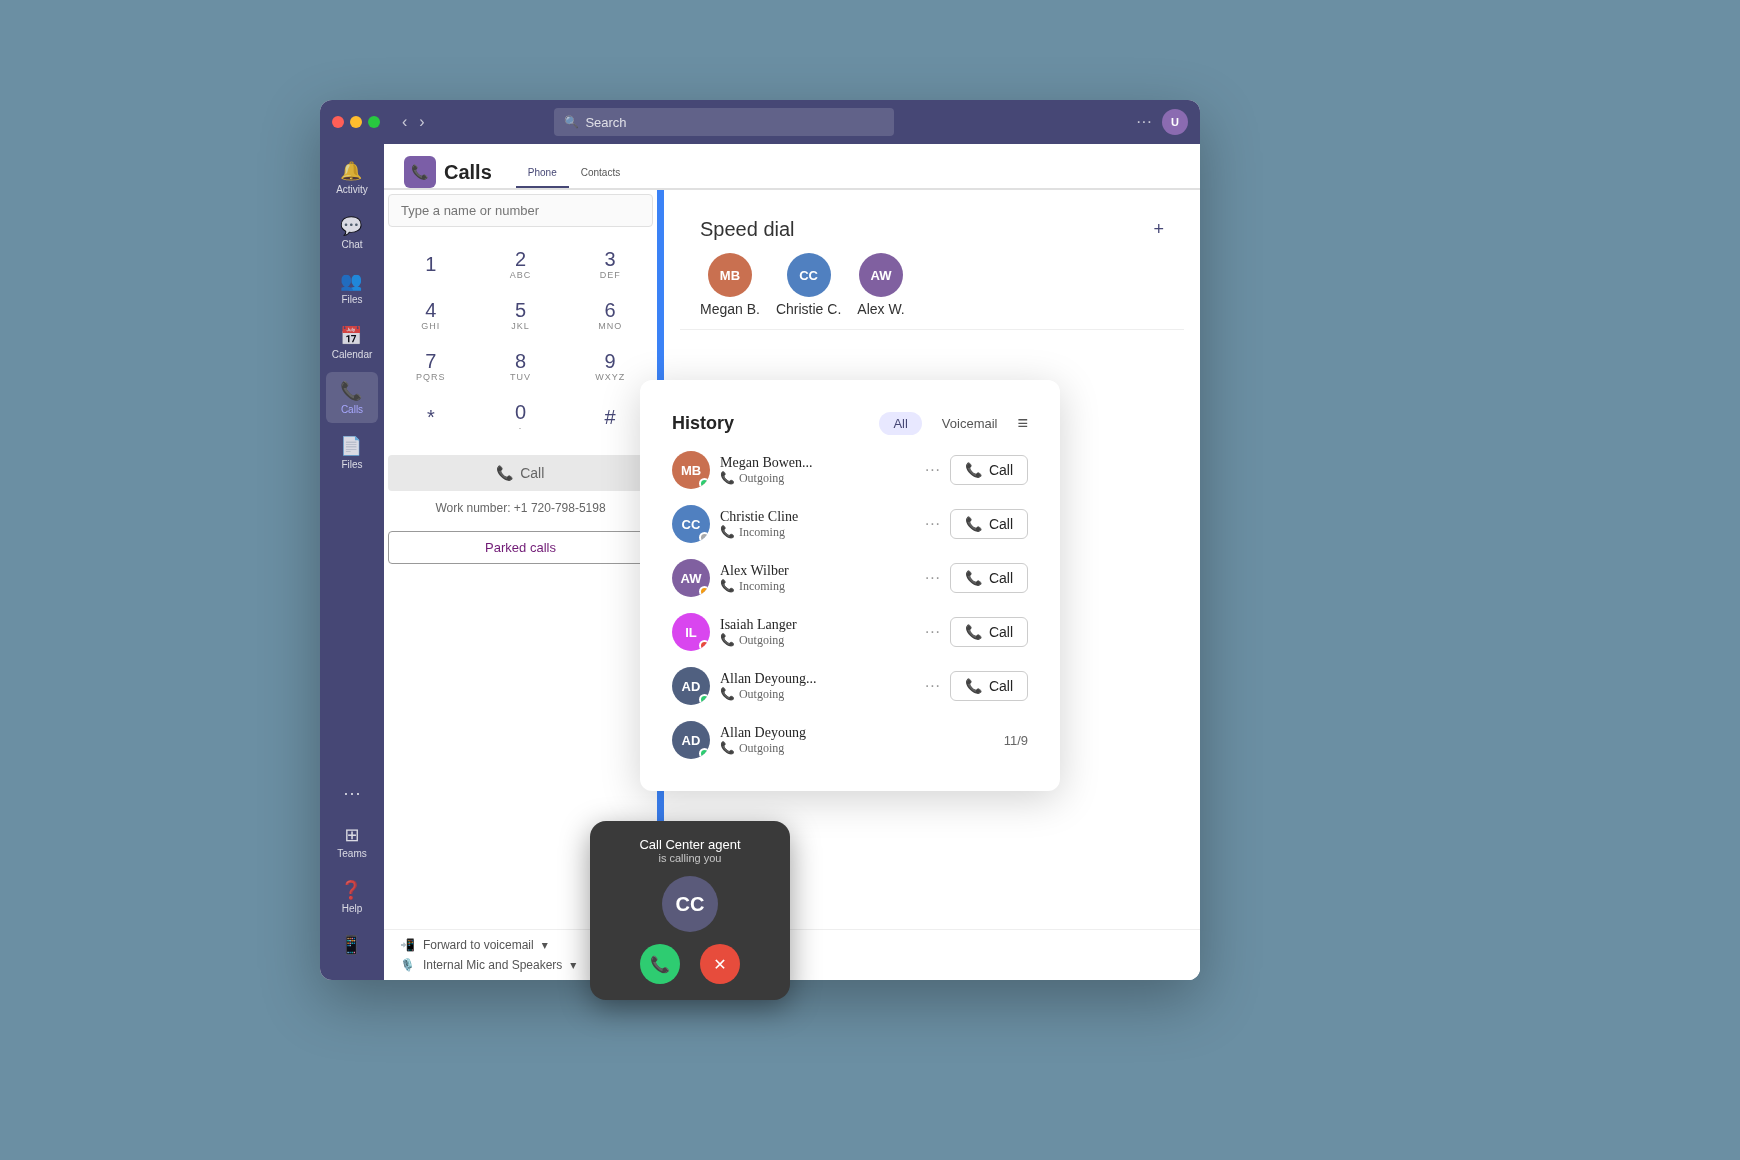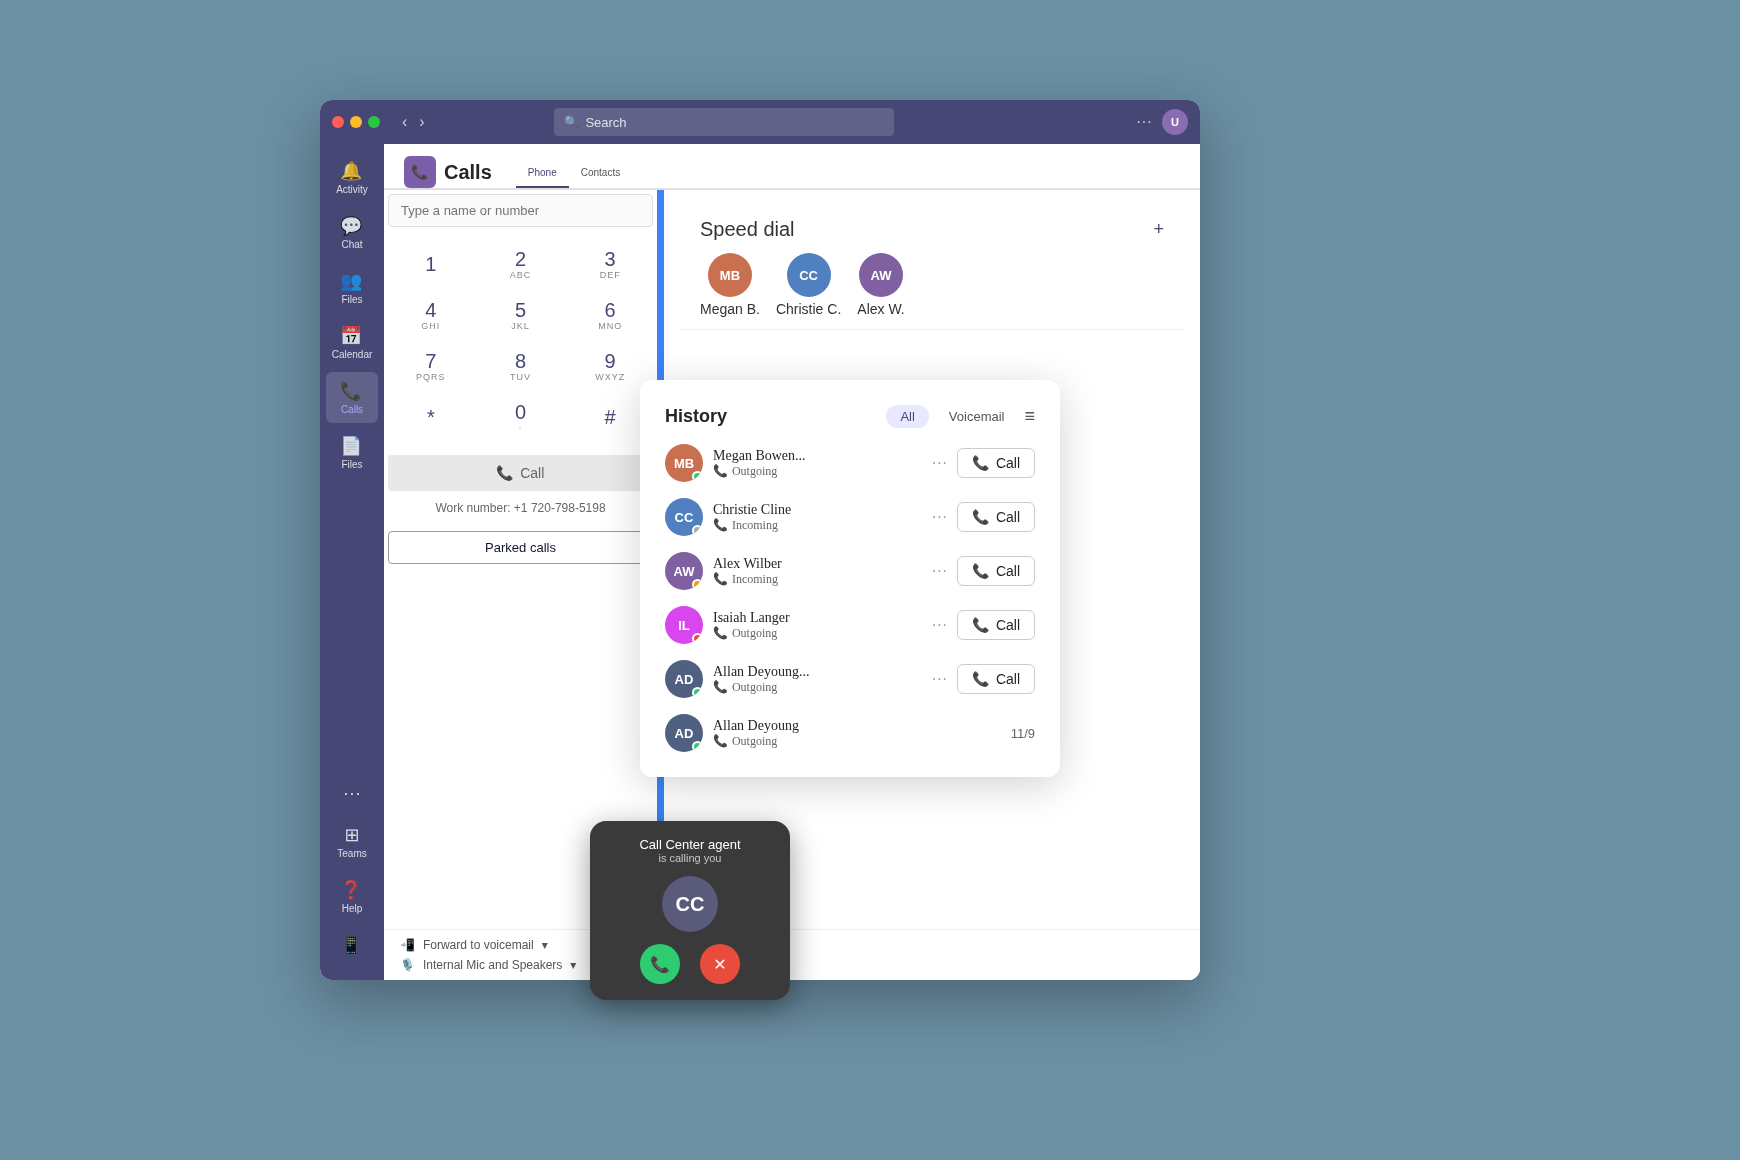--- a/index.html
+++ b/index.html
@@ -197,21 +197,21 @@
       margin-bottom: 10px;
     }
     .work-number { font-size: 12px; color: #666; text-align: center; margin-bottom: 16px; }
     .parked-calls-btn {
       width: 100%;
       border: 1px solid #999;
       background: white;
       border-radius: 4px;
       padding: 8px 12px;
       font-size: 13px;
-      color: #0f172a;
+      color: #701a75;
       cursor: pointer;
       text-align: center;
     }
     
     .speed-dial-section {
       padding: 12px 20px;
       border-bottom: 1px solid #eee;
     }
     .speed-dial-header {
       display: flex;
@@ -273,21 +273,21 @@
     }
     
     .history-panel {
       position: absolute;
       top: 280px;
       left: 320px;
       width: 420px;
       background: white;
       border-radius: 12px;
       box-shadow: 0 8px 40px rgba(0,0,0,0.18);
-      padding: 9px;
+      padding: 16px;
       overflow: hidden;
     }
     .history-header {
       display: flex;
       align-items: center;
       padding: 16px 16px 8px;
       gap: 12px;
     }
     .history-title { font-size: 18px; font-weight: 600; color: #252525; flex: 1; }
     .history-filter-all {

